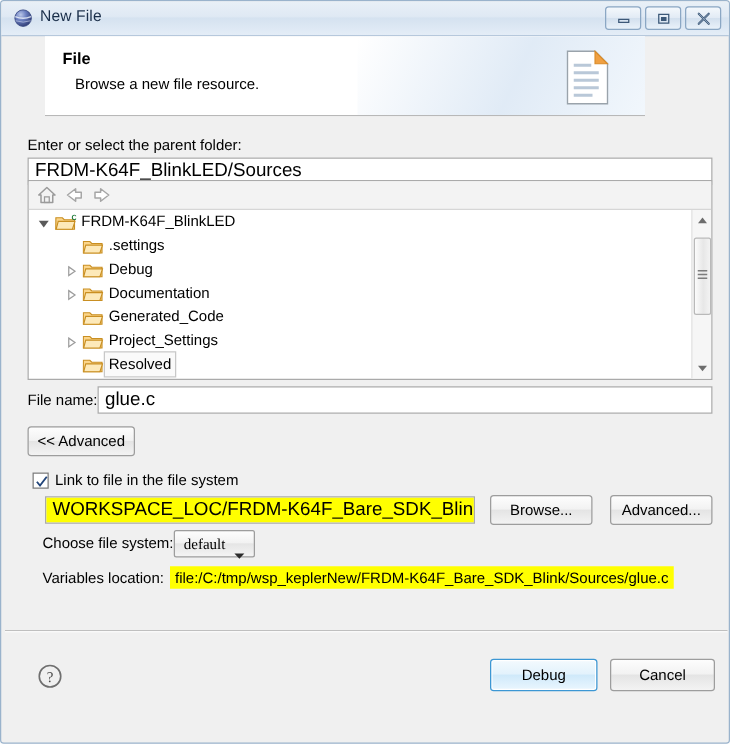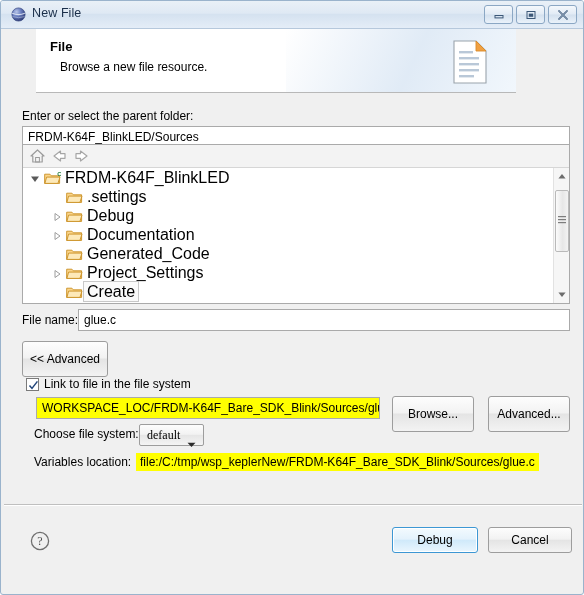--- a/index.html
+++ b/index.html
@@ -66,40 +66,40 @@
   
   .body{
     position:absolute;left:3px;top:92px;width:578px;height:411px;
     background:#f0f0f0;
   }
   .lbl{position:absolute;font-size:12px;color:#000;white-space:nowrap;}
   .txtfield{
     position:absolute;box-sizing:border-box;
     background:#ffffff;border:1px solid #aaaaaa;
     font-family:"Liberation Sans","DejaVu Sans",sans-serif;
-    font-size:12px;color:#000;
+    font-size:15px;color:#000;
     padding:0 5px;line-height:20px;height:22px;
     overflow:hidden;white-space:nowrap;
   }
   
   .treebox{
     position:absolute;left:18px;top:51px;width:548px;height:160px;
     box-sizing:border-box;background:#ffffff;border:1px solid #aaaaaa;
     overflow:hidden;
   }
   .tree-toolbar{
     position:absolute;left:0;top:0;right:0;height:22px;
     background:#f3f3f3;border-bottom:1px solid #d6d6d6;
   }
   .tb-icon{position:absolute;top:3px;width:17px;height:16px;}
   .tree-rows{position:absolute;left:0;top:23px;right:17px;bottom:0;}
   .row{position:relative;height:19px;white-space:nowrap;display:flex;align-items:center;}
   .row .arrow{position:absolute;width:10px;height:10px;}
   .row .fico{position:absolute;width:17px;height:14px;}
-  .row .rlbl{position:absolute;font-size:16px;color:#000;line-height:19px;}
+  .row .rlbl{position:absolute;font-size:12px;color:#000;line-height:19px;}
   .row.selected .rlbl{
     outline:1px solid #c8c8c8;background:#fafafa;
     padding:0 3px;margin-left:-3px;
   }
   
   .vscroll{
     position:absolute;right:0;top:23px;width:16px;bottom:0;
     background:#f6f6f6;border-left:1px solid #e2e2e2;box-sizing:border-box;
   }
   .sb-arrow{position:absolute;left:0;width:16px;height:17px;}
@@ -113,21 +113,21 @@
   }
   .sb-grip{position:absolute;left:50%;top:50%;transform:translate(-50%,-50%);}
   
   .btn{
     position:absolute;box-sizing:border-box;
     background:linear-gradient(to bottom,#fdfdfd 0%,#f2f2f2 47%,#e4e4e4 50%,#f3f3f3 100%);
     border:1px solid #9d9d9d;border-radius:3px;
     font-family:"Liberation Sans","DejaVu Sans",sans-serif;
     font-size:12px;color:#000;
     display:flex;align-items:center;justify-content:center;
-    height:36px;
+    height:24px;
   }
   .btn.primary{
     border:1px solid #3c97d4;border-radius:3px;
     background:linear-gradient(to bottom,#f3fafe 0%,#e3f2fc 47%,#cfe9fa 50%,#eaf6fe 100%);
     box-shadow:0 0 0 1px #ffffff inset;
   }
   
   .cb{
     position:absolute;width:13px;height:13px;box-sizing:border-box;
     background:#ffffff;border:1px solid #7a7a7a;
@@ -299,21 +299,21 @@
                 <path d="M0.7 3.2 h5.2 l1.5 1.6 h8.2 v7.6 h-15 z" fill="#fbd58a" stroke="#c98f22" stroke-width=".9"></path>
                 <path d="M2.6 6.1 h13.4 l-2.1 6.3 h-13 z" fill="#fde9b9" stroke="#c98f22" stroke-width=".9"></path>
               </svg></span>
             <span class="rlbl" style="left: 64px;">Project_Settings</span>
           </div>
           <div class="row selected">
             <span class="fico" style="left: 43px; top: 3px;"><svg width="17" height="15" viewBox="0 0 17 15">
                 <path d="M0.7 3.2 h5.2 l1.5 1.6 h8.2 v7.6 h-15 z" fill="#fbd58a" stroke="#c98f22" stroke-width=".9"></path>
                 <path d="M2.6 6.1 h13.4 l-2.1 6.3 h-13 z" fill="#fde9b9" stroke="#c98f22" stroke-width=".9"></path>
               </svg></span>
-            <span class="rlbl" style="left: 64px;">Create</span>
+            <span class="rlbl" style="left: 64px;">Resolved</span>
           </div>
           <div class="row">
             <span class="rlbl" style="left: 64px;">Static_Code</span>
           </div>
         </div>
 
       <div class="vscroll">
         <span class="sb-arrow up">
           <svg width="16" height="17" viewBox="0 0 16 17">
               <path d="M8 6 L11.6 10.5 H4.4 Z" fill="#6d6d6d"></path>

